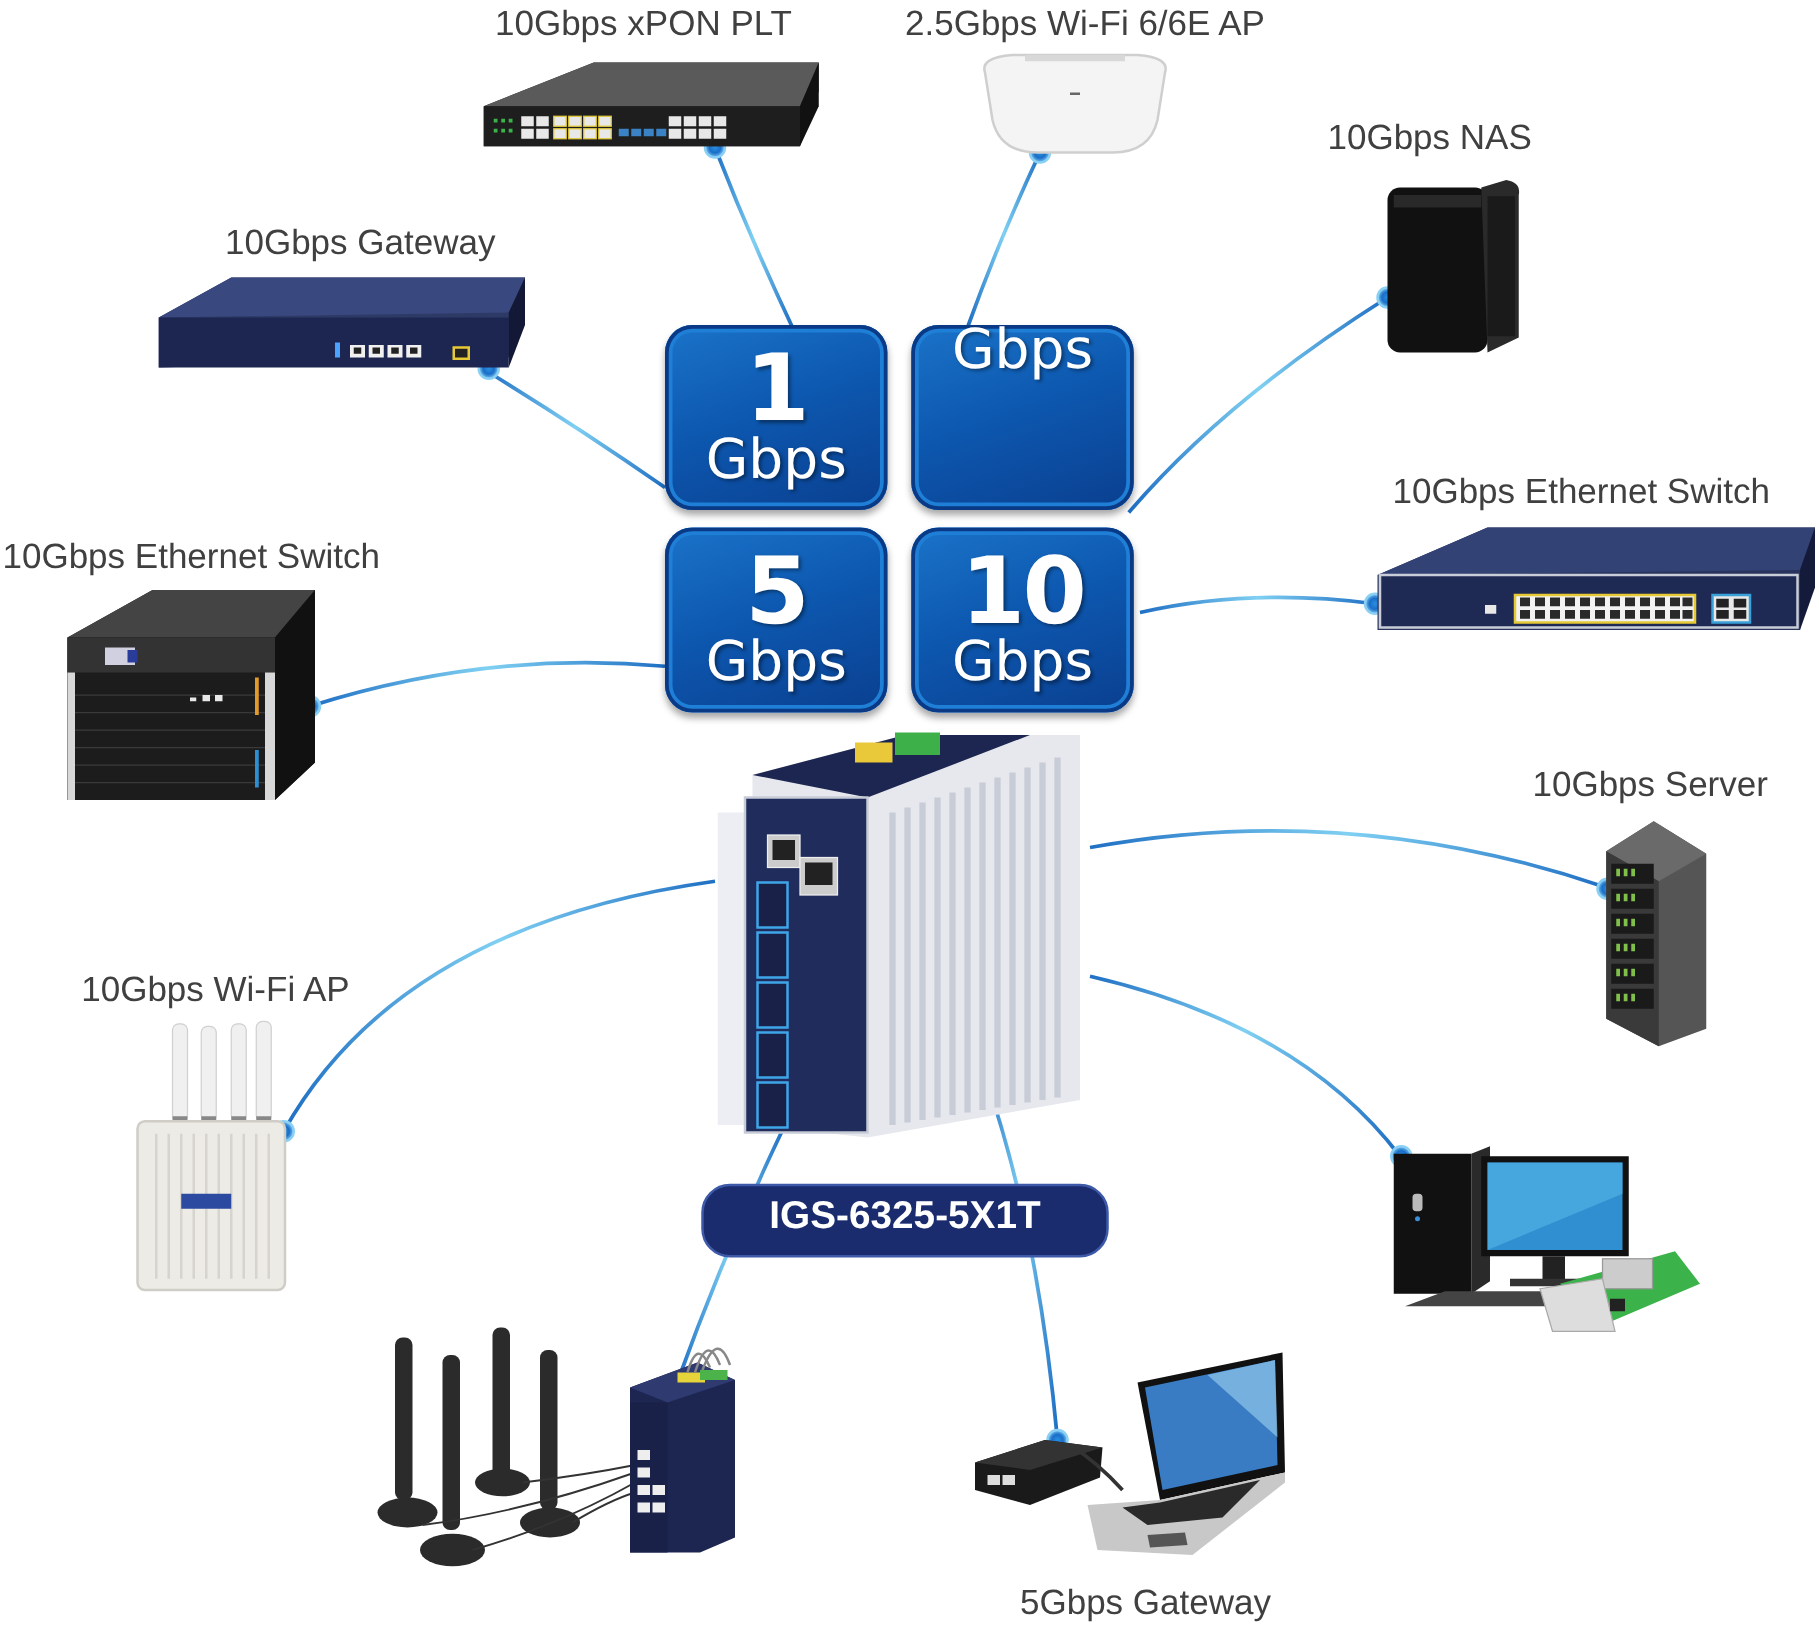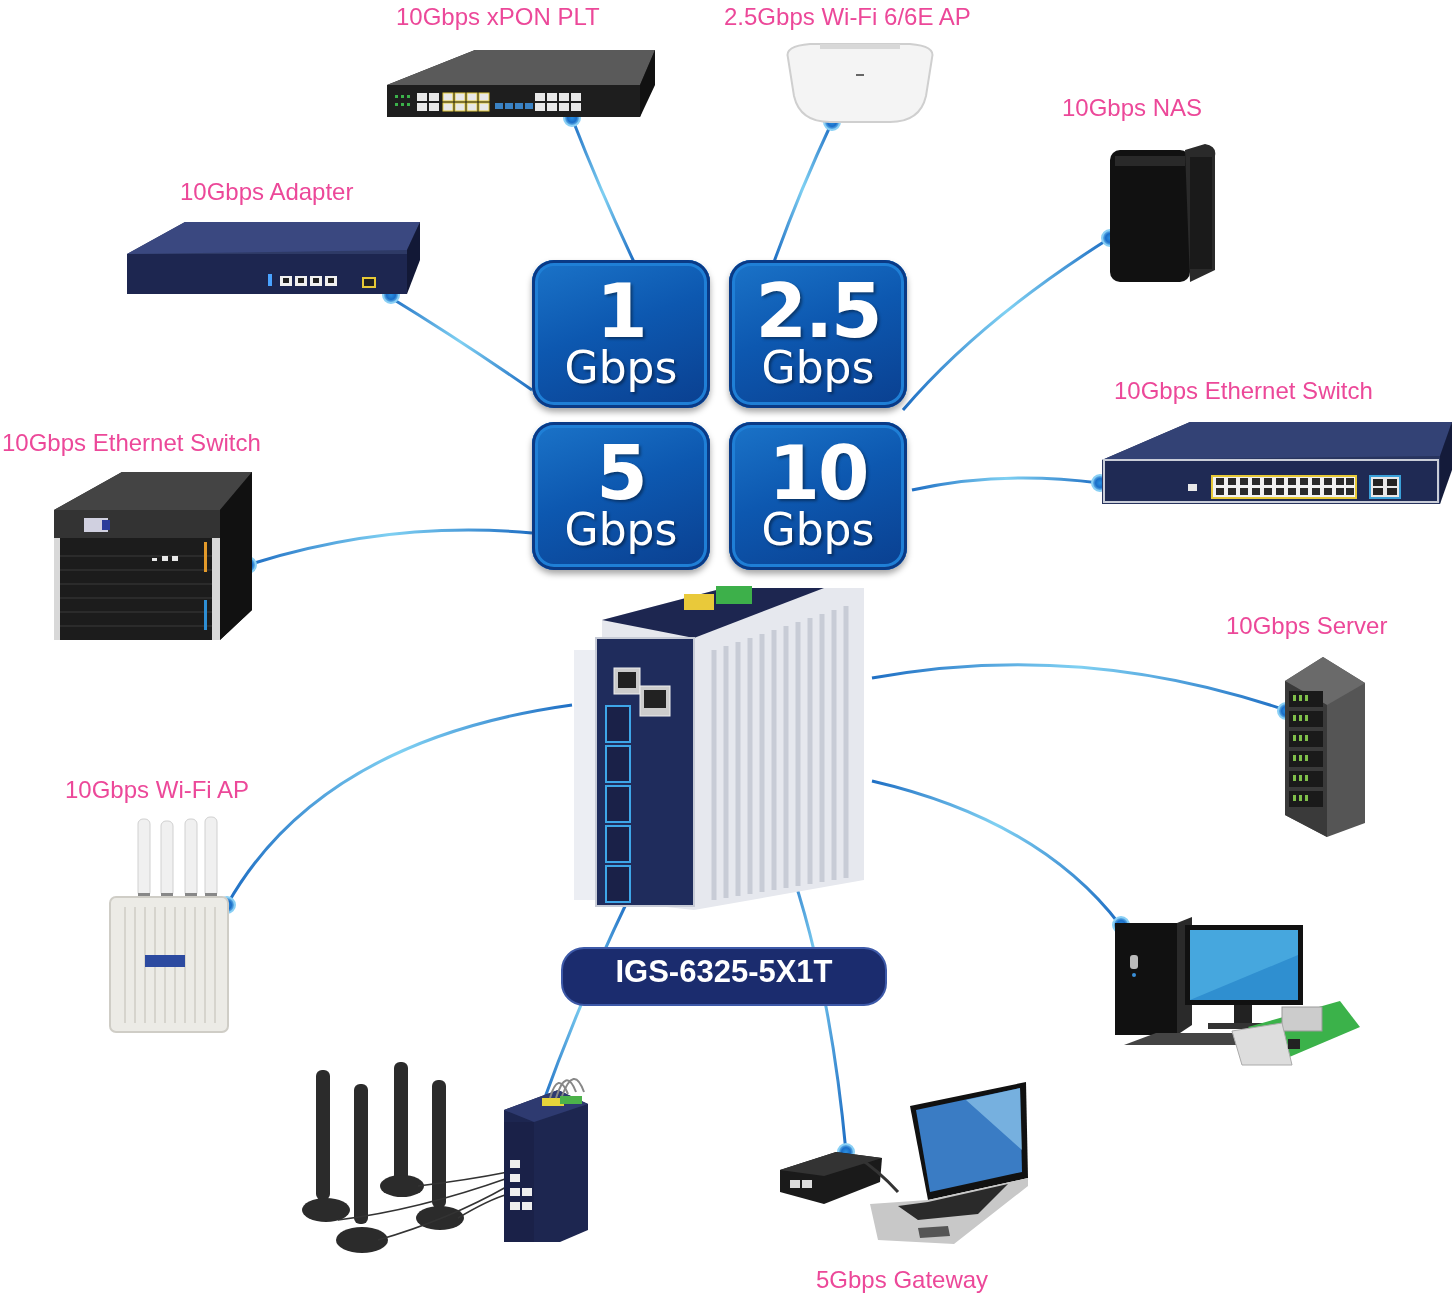--- a/index.html
+++ b/index.html
@@ -1,18 +1,18 @@
 <!DOCTYPE html>
 <html><head>
 <meta charset="utf-8">
 <style>
   html, body { margin:0; padding:0; background:#ffffff; }
   #canvas { position:relative; width:1455px; height:1302px; background:#ffffff; overflow:hidden; font-family:"Liberation Sans", sans-serif; }
   svg#links { position:absolute; left:0; top:0; width:1455px; height:1302px; }
-  .label { position:absolute; font-family:"Liberation Sans", sans-serif; font-size:24px; color:#ec4899; white-space:nowrap; line-height:1; }
+  .label { position:absolute; font-family:"Liberation Sans", sans-serif; font-size:28px; color:#404040; white-space:nowrap; line-height:1; }
   .tile { position:absolute; width:178px; height:148px; border-radius:22px;
     background:linear-gradient(160deg,#1b74c9 0%,#0d58b0 45%,#0a3f8f 100%);
     box-shadow:0 4px 6px rgba(0,0,0,0.35), inset 0 0 0 3px #0a3a86, inset 0 0 0 6px #1f7fd6;
     color:#fff; text-align:center; font-family:"DejaVu Sans", sans-serif; }
   .tile .num { display:block; font-weight:bold; font-size:74px; line-height:74px; margin-top:14px; letter-spacing:-2px; text-shadow:2px 2px 3px rgba(0,0,0,0.4); }
   .tile .unit { display:block; font-size:44px; line-height:44px; margin-top:-2px; text-shadow:2px 2px 3px rgba(0,0,0,0.4);text-align:center; }
   .model-badge { position:absolute; left:561px; top:947px; width:326px; height:59px; border-radius:23px; background:#1b2c6e;
     color:#fff; font-weight:bold; font-size:31px; line-height:46px; text-align:center; font-family:"Liberation Sans", sans-serif; border:2px solid #3d59a8; box-sizing:border-box; }
   .dev { position:absolute; }
 </style>
@@ -371,36 +371,35 @@
         <rect x="32" y="246" width="24" height="36"></rect>
         <rect x="32" y="286" width="24" height="36"></rect>
     </g>
   </svg>
 
   <div class="tile" style="left:532px;top:260px">
     <span class="num">1</span>
     <span class="unit">Gbps</span>
   </div>
   <div class="tile" style="left:729px;top:260px">
-    <span class="num">2.5</span>
     <span class="unit">Gbps</span>
   </div>
   <div class="tile" style="left:532px;top:422px">
     <span class="num">5</span>
     <span class="unit">Gbps</span>
   </div>
   <div class="tile" style="left:729px;top:422px">
     <span class="num">10</span>
     <span class="unit">Gbps</span>
   </div>
 
   <div class="model-badge">IGS-6325-5X1T</div>
 
   <div class="label" style="left:396px;top:5px">10Gbps xPON PLT</div>
   <div class="label" style="left:724px;top:5px">2.5Gbps Wi-Fi 6/6E AP</div>
   <div class="label" style="left:1062px;top:96px">10Gbps NAS</div>
-  <div class="label" style="left:180px;top:180px">10Gbps Adapter</div>
+  <div class="label" style="left:180px;top:180px">10Gbps Gateway</div>
   <div class="label" style="left:1114px;top:379px">10Gbps Ethernet Switch</div>
   <div class="label" style="left:2px;top:431px">10Gbps Ethernet Switch</div>
   <div class="label" style="left:1226px;top:614px">10Gbps Server</div>
   <div class="label" style="left:65px;top:778px">10Gbps Wi-Fi AP</div>
   <div class="label" style="left:816px;top:1268px">5Gbps Gateway</div>
 </div>
 
 </body></html>

